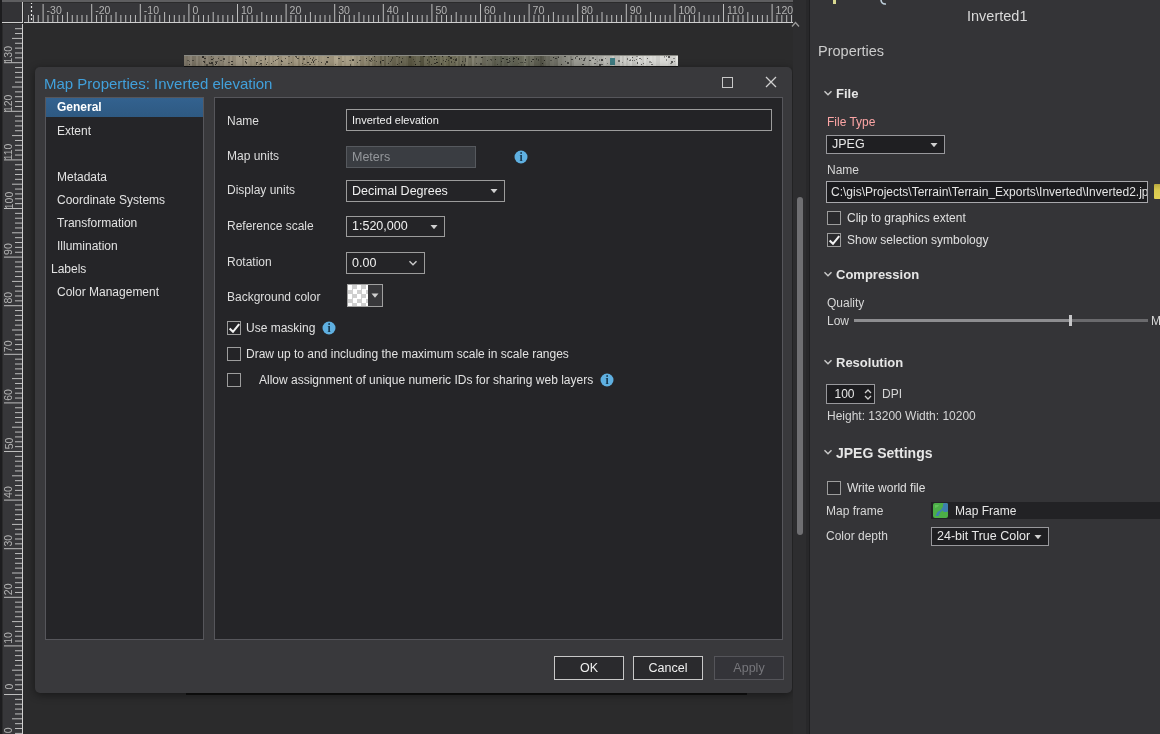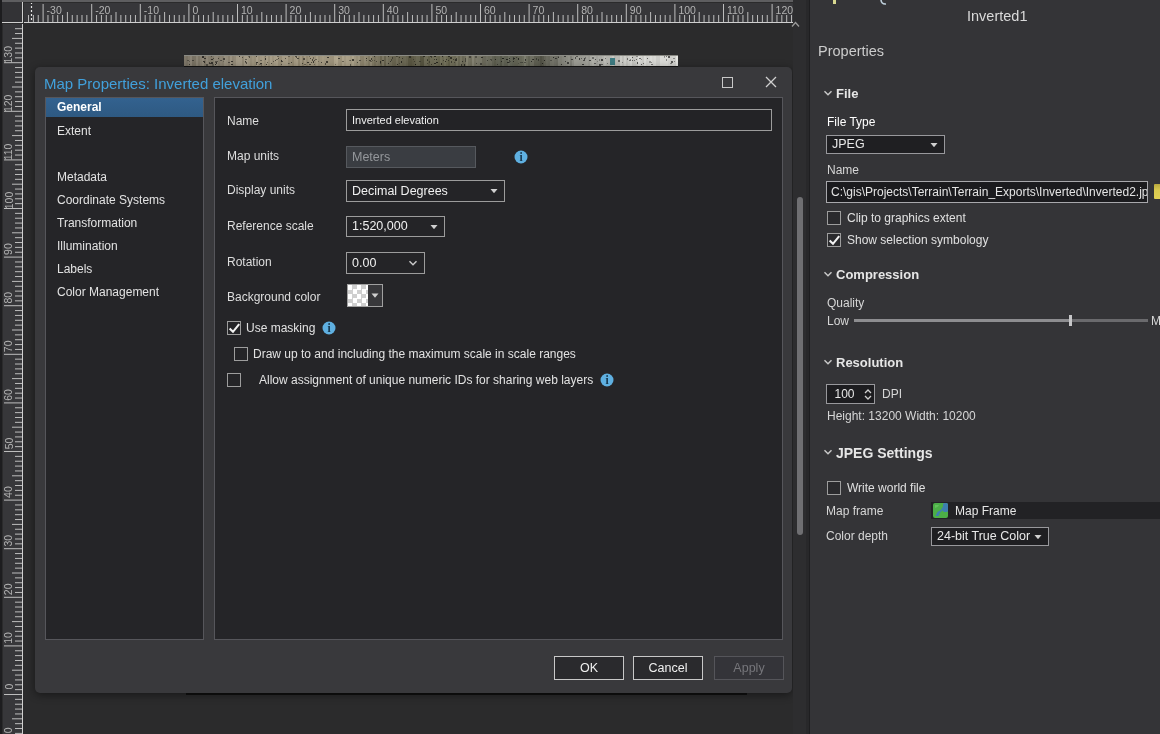--- a/index.html
+++ b/index.html
@@ -889,21 +889,21 @@
     </svg>
 
   <div style="position:absolute;left:10px;top:30px;width:159px;height:543px;background:#252528;border:1px solid #56565b;box-sizing:border-box">
       <div style="position:absolute;left:0;top:0;width:100%;height:19px;background:linear-gradient(#33628f,#2e5982)"></div>
       <div style="position:absolute;left:0;top:-1px;width:100%;height:22px;color:#fff;font-weight:bold;line-height:20px;padding-left:11px;box-sizing:border-box">General</div>
       <div style="position:absolute;left:0;top:22px;width:100%;height:22px;color:#e2e2e2;line-height:22px;padding-left:11px;box-sizing:border-box">Extent</div>
       <div style="position:absolute;left:0;top:68px;width:100%;height:22px;color:#e2e2e2;line-height:22px;padding-left:11px;box-sizing:border-box">Metadata</div>
       <div style="position:absolute;left:0;top:114px;width:100%;height:22px;color:#e2e2e2;line-height:22px;padding-left:11px;box-sizing:border-box">Transformation</div>
       <div style="position:absolute;left:0;top:91px;width:100%;height:22px;color:#e2e2e2;line-height:22px;padding-left:11px;box-sizing:border-box">Coordinate Systems</div>
       <div style="position:absolute;left:0;top:137px;width:100%;height:22px;color:#e2e2e2;line-height:22px;padding-left:11px;box-sizing:border-box">Illumination</div>
-      <div style="position:absolute;left:0;top:160px;width:100%;height:22px;color:#e2e2e2;line-height:22px;padding-left:11px;box-sizing:border-box">Labels</div>
+      <div style="position:absolute;left:0;top:160px;width:100%;height:22px;color:#e2e2e2;line-height:22px;padding-left:5px;box-sizing:border-box">Labels</div>
       <div style="position:absolute;left:0;top:183px;width:100%;height:22px;color:#e2e2e2;line-height:22px;padding-left:11px;box-sizing:border-box">Color Management</div>
     </div>
 
   <div style="position:absolute;left:179px;top:30px;width:569px;height:543px;background:#252528;border:1px solid #56565b;box-sizing:border-box">
       <div style="position:absolute;left:12px;top:14px;height:18px;line-height:18px;color:#dedede">Name</div>
       <div class="inp" style="left:131px;top:11px;width:426px;height:22px;line-height:20px">Inverted elevation</div>
       <div style="position:absolute;left:12px;top:49px;height:18px;line-height:18px;color:#dedede">Map units</div>
       <div class="inpd" style="left:131px;top:48px;width:130px;height:22px;line-height:20px">Meters</div>
       <div style="position:absolute;left:299px;top:52px">
         <svg width="14" height="14" viewBox="0 0 14 14" style="display:block">
@@ -945,21 +945,21 @@
           </svg>
         </span>
         <span style="margin-left:5px;color:#e2e2e2">Use masking</span>
         <span style="display:inline-block;vertical-align:-2px;margin-left:7px">
           <svg width="14" height="14" viewBox="0 0 14 14" style="display:block">
             <circle cx="7" cy="7" r="6.5" fill="#5fb0e1"></circle>
             <text x="7.2" y="11" text-anchor="middle" font-family="Liberation Serif, serif" font-weight="bold" font-size="11.5" fill="#16364d">i</text>
           </svg>
         </span>
       </div>
-      <div style="position:absolute;left:19px;top:249px;display:flex;align-items:flex-start">
+      <div style="position:absolute;left:12px;top:249px;display:flex;align-items:flex-start">
         <span style="display:inline-flex;align-items:center;justify-content:center;width:14px;height:14px;border:1px solid #9d9d9d;background:#242427;box-sizing:border-box"></span>
         <span style="margin-left:5px;color:#e2e2e2">Draw up to and including the maximum scale in scale ranges</span>
       </div>
       <div style="position:absolute;left:12px;top:275px;display:flex;align-items:center">
         <span style="display:inline-flex;align-items:center;justify-content:center;width:14px;height:14px;border:1px solid #9d9d9d;background:#242427;box-sizing:border-box"></span>
         <span style="margin-left:18px;color:#e2e2e2">Allow assignment of unique numeric IDs for sharing web layers</span>
         <span style="display:inline-block;vertical-align:-2px;margin-left:7px">
           <svg width="14" height="14" viewBox="0 0 14 14" style="display:block">
             <circle cx="7" cy="7" r="6.5" fill="#5fb0e1"></circle>
             <text x="7.2" y="11" text-anchor="middle" font-family="Liberation Serif, serif" font-weight="bold" font-size="11.5" fill="#16364d">i</text>
@@ -988,21 +988,21 @@
       <path d="M1 0 Q1.5 4.5 6 4" fill="none" stroke="#becfda" stroke-width="1.6"></path>
     </svg>
     <div style="position:absolute;left:157px;top:7px;height:18px;line-height:18px;font-size:14.5px;color:#dadada;font-weight:normal;">Inverted1</div>
     <div style="position:absolute;left:8px;top:42px;height:18px;line-height:18px;font-size:14.5px;color:#cccccc;font-weight:normal;">Properties</div>
     <div style="position:absolute;left:13px;top:89px">
       <svg width="10" height="8" viewBox="0 0 10 8" style="display:block">
         <path d="M1.5 2.2 L5 5.8 L8.5 2.2" fill="none" stroke="#c9c9c9" stroke-width="1.4"></path>
       </svg>
     </div>
     <div style="position:absolute;left:26px;top:85px;height:18px;line-height:18px;font-size:13px;color:#e6e6e6;font-weight:bold;">File</div>
-    <div style="position:absolute;left:17px;top:113px;height:18px;line-height:18px;font-size:12px;color:#ffffff;font-weight:normal;">File Type</div>
+    <div style="position:absolute;left:17px;top:113px;height:18px;line-height:18px;font-size:12px;color:#fca5a5;font-weight:normal;">File Type</div>
     <div class="rsel" style="left:16px;top:135px;width:119px;height:19px;line-height:17px;position:absolute">JPEG<span class="car">
         <svg width="8" height="5" viewBox="0 0 8 5" style="display:block">
           <path d="M0.5 0.5 L7.5 0.5 L4 4.8 Z" fill="#d0d0d0"></path>
         </svg>
       </span></div>
     <div style="position:absolute;left:17px;top:161px;height:18px;line-height:18px;font-size:12px;color:#d6d6d6;font-weight:normal;">Name</div>
     <div class="rinp" style="left:16px;top:181px;width:322px;height:22px;line-height:20px;position:absolute">C:\gis\Projects\Terrain\Terrain_Exports\Inverted\Inverted2.jpg</div>
     <div style="position:absolute;left:344px;top:184px;width:8px;height:15px;background:linear-gradient(#b8a73e,#d9c94f 40%,#e0d055);border-radius:1px"></div>
     <div style="position:absolute;left:17px;top:211px"><span style="display:inline-flex;width:14px;height:14px;border:1px solid #9d9d9d;background:#2a2a2d;box-sizing:border-box"></span></div>
     <div style="position:absolute;left:37px;top:209px;height:18px;line-height:18px;font-size:12px;color:#e0e0e0;font-weight:normal;">Clip to graphics extent</div>

